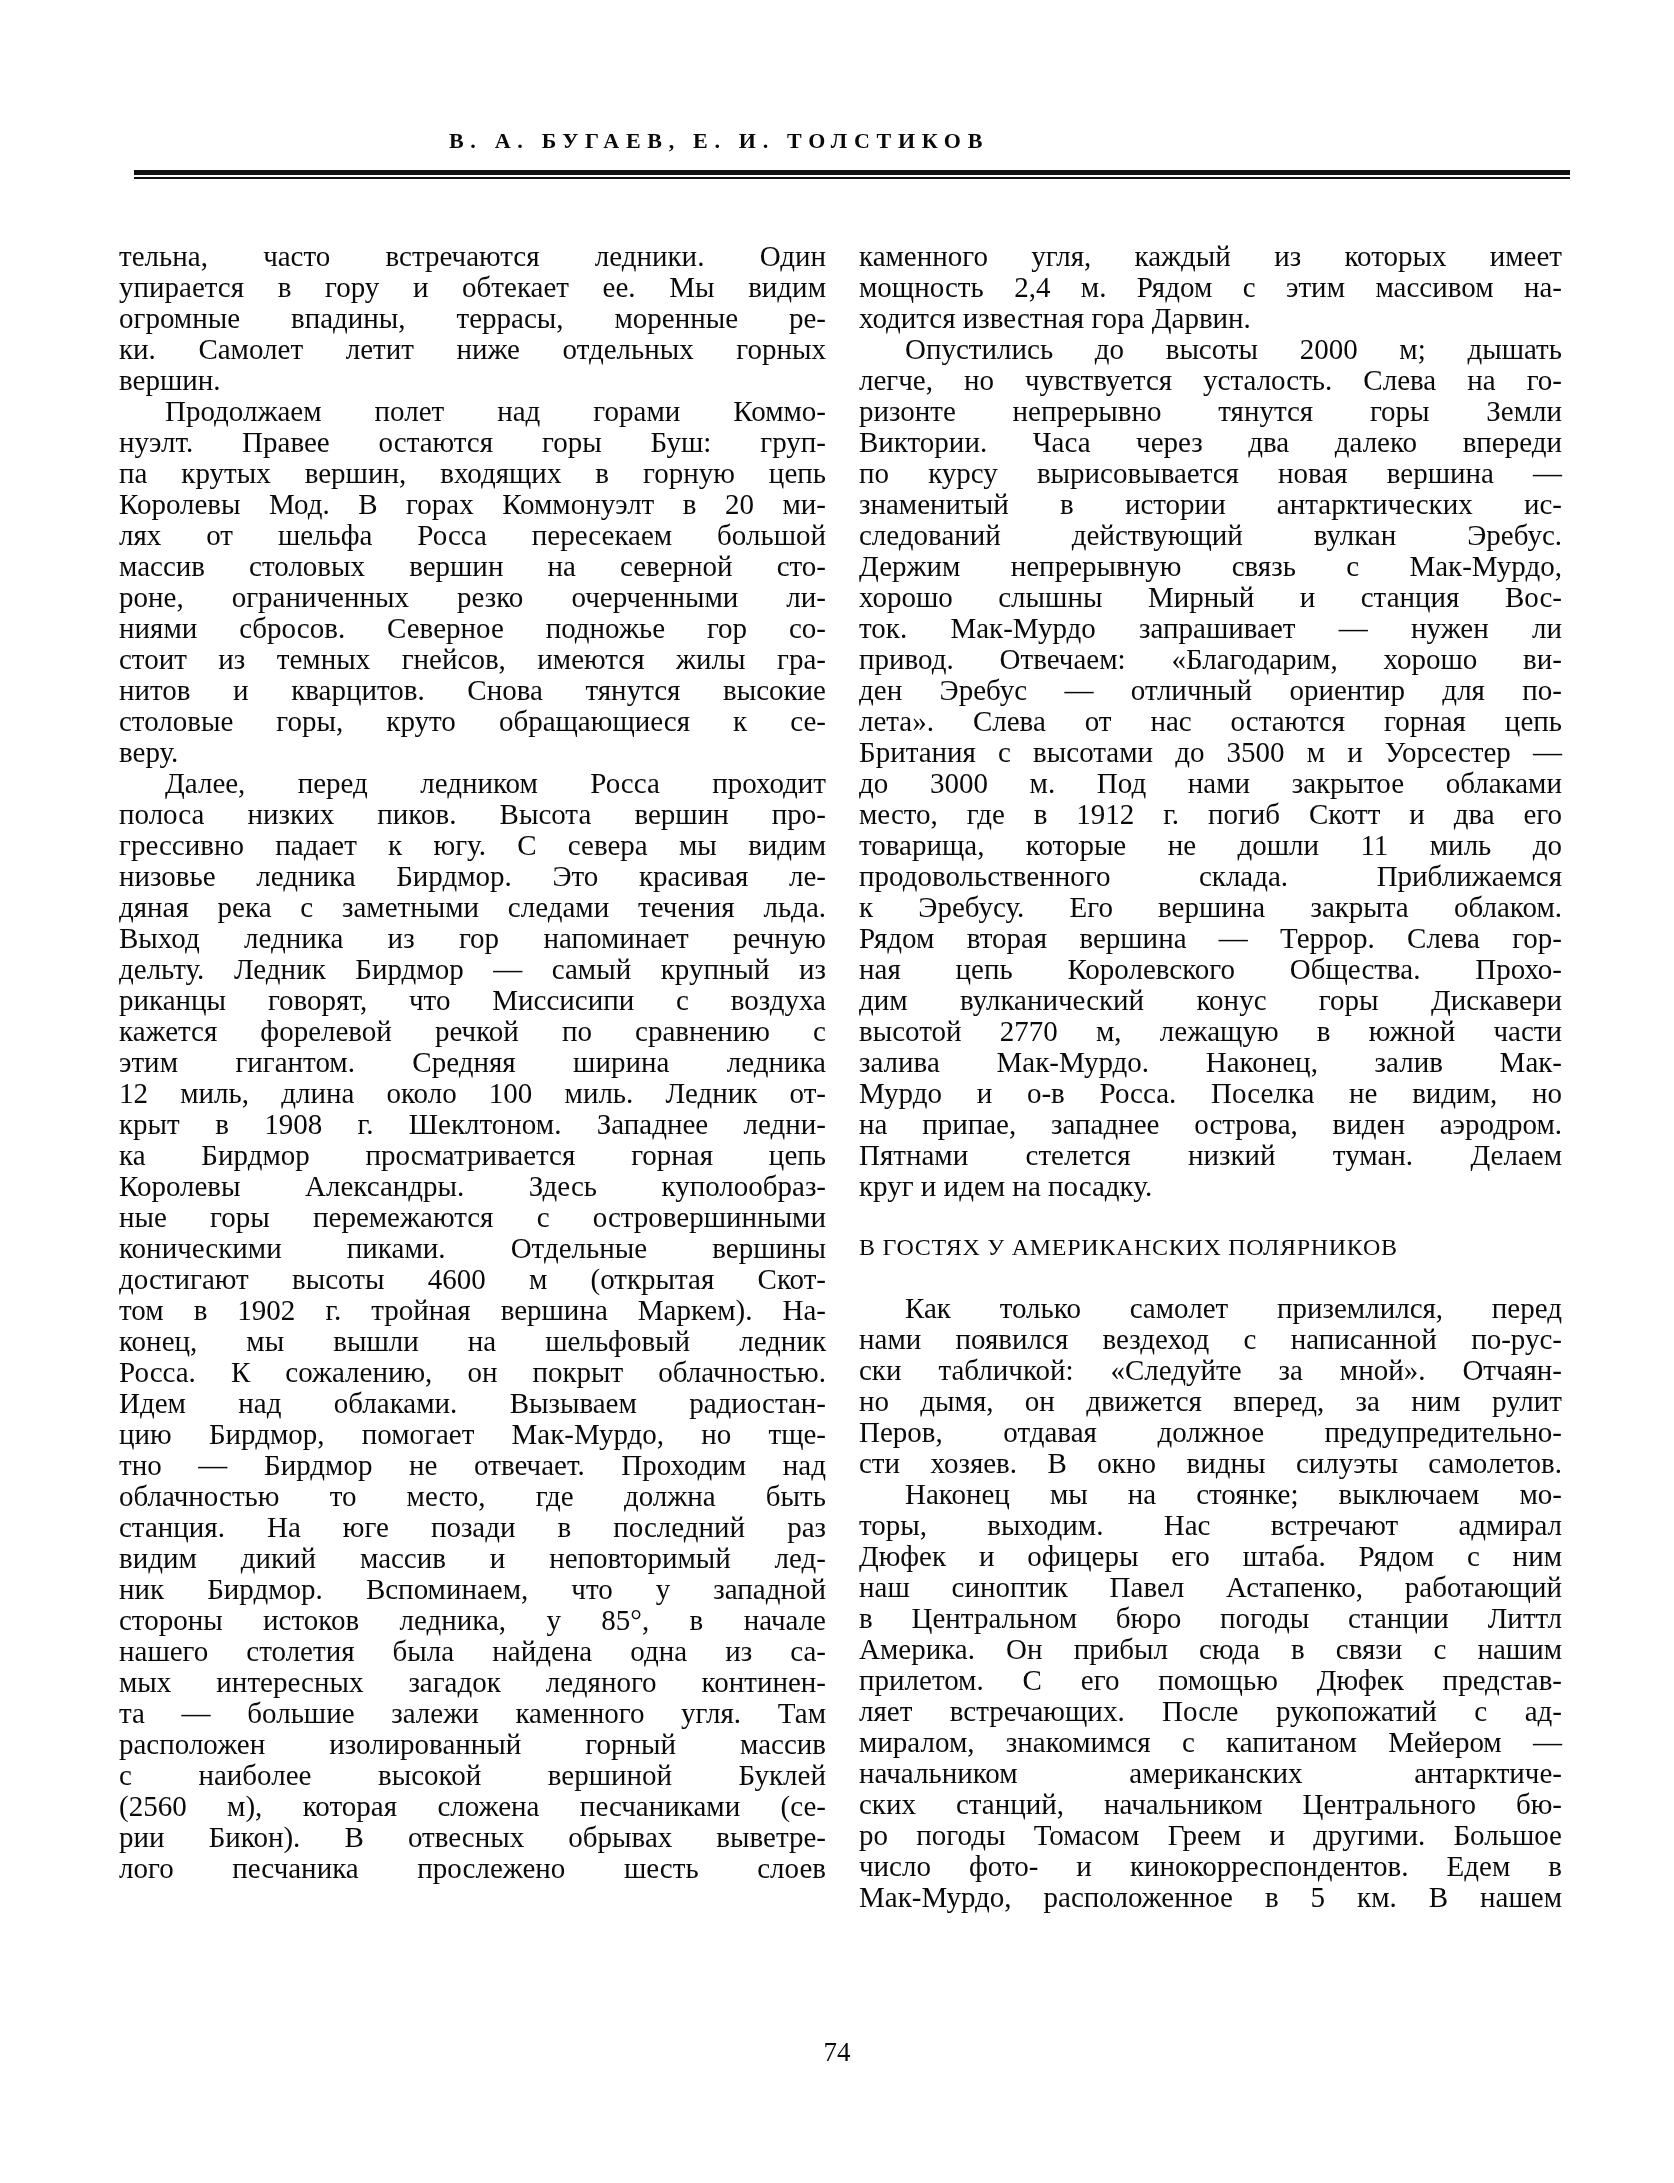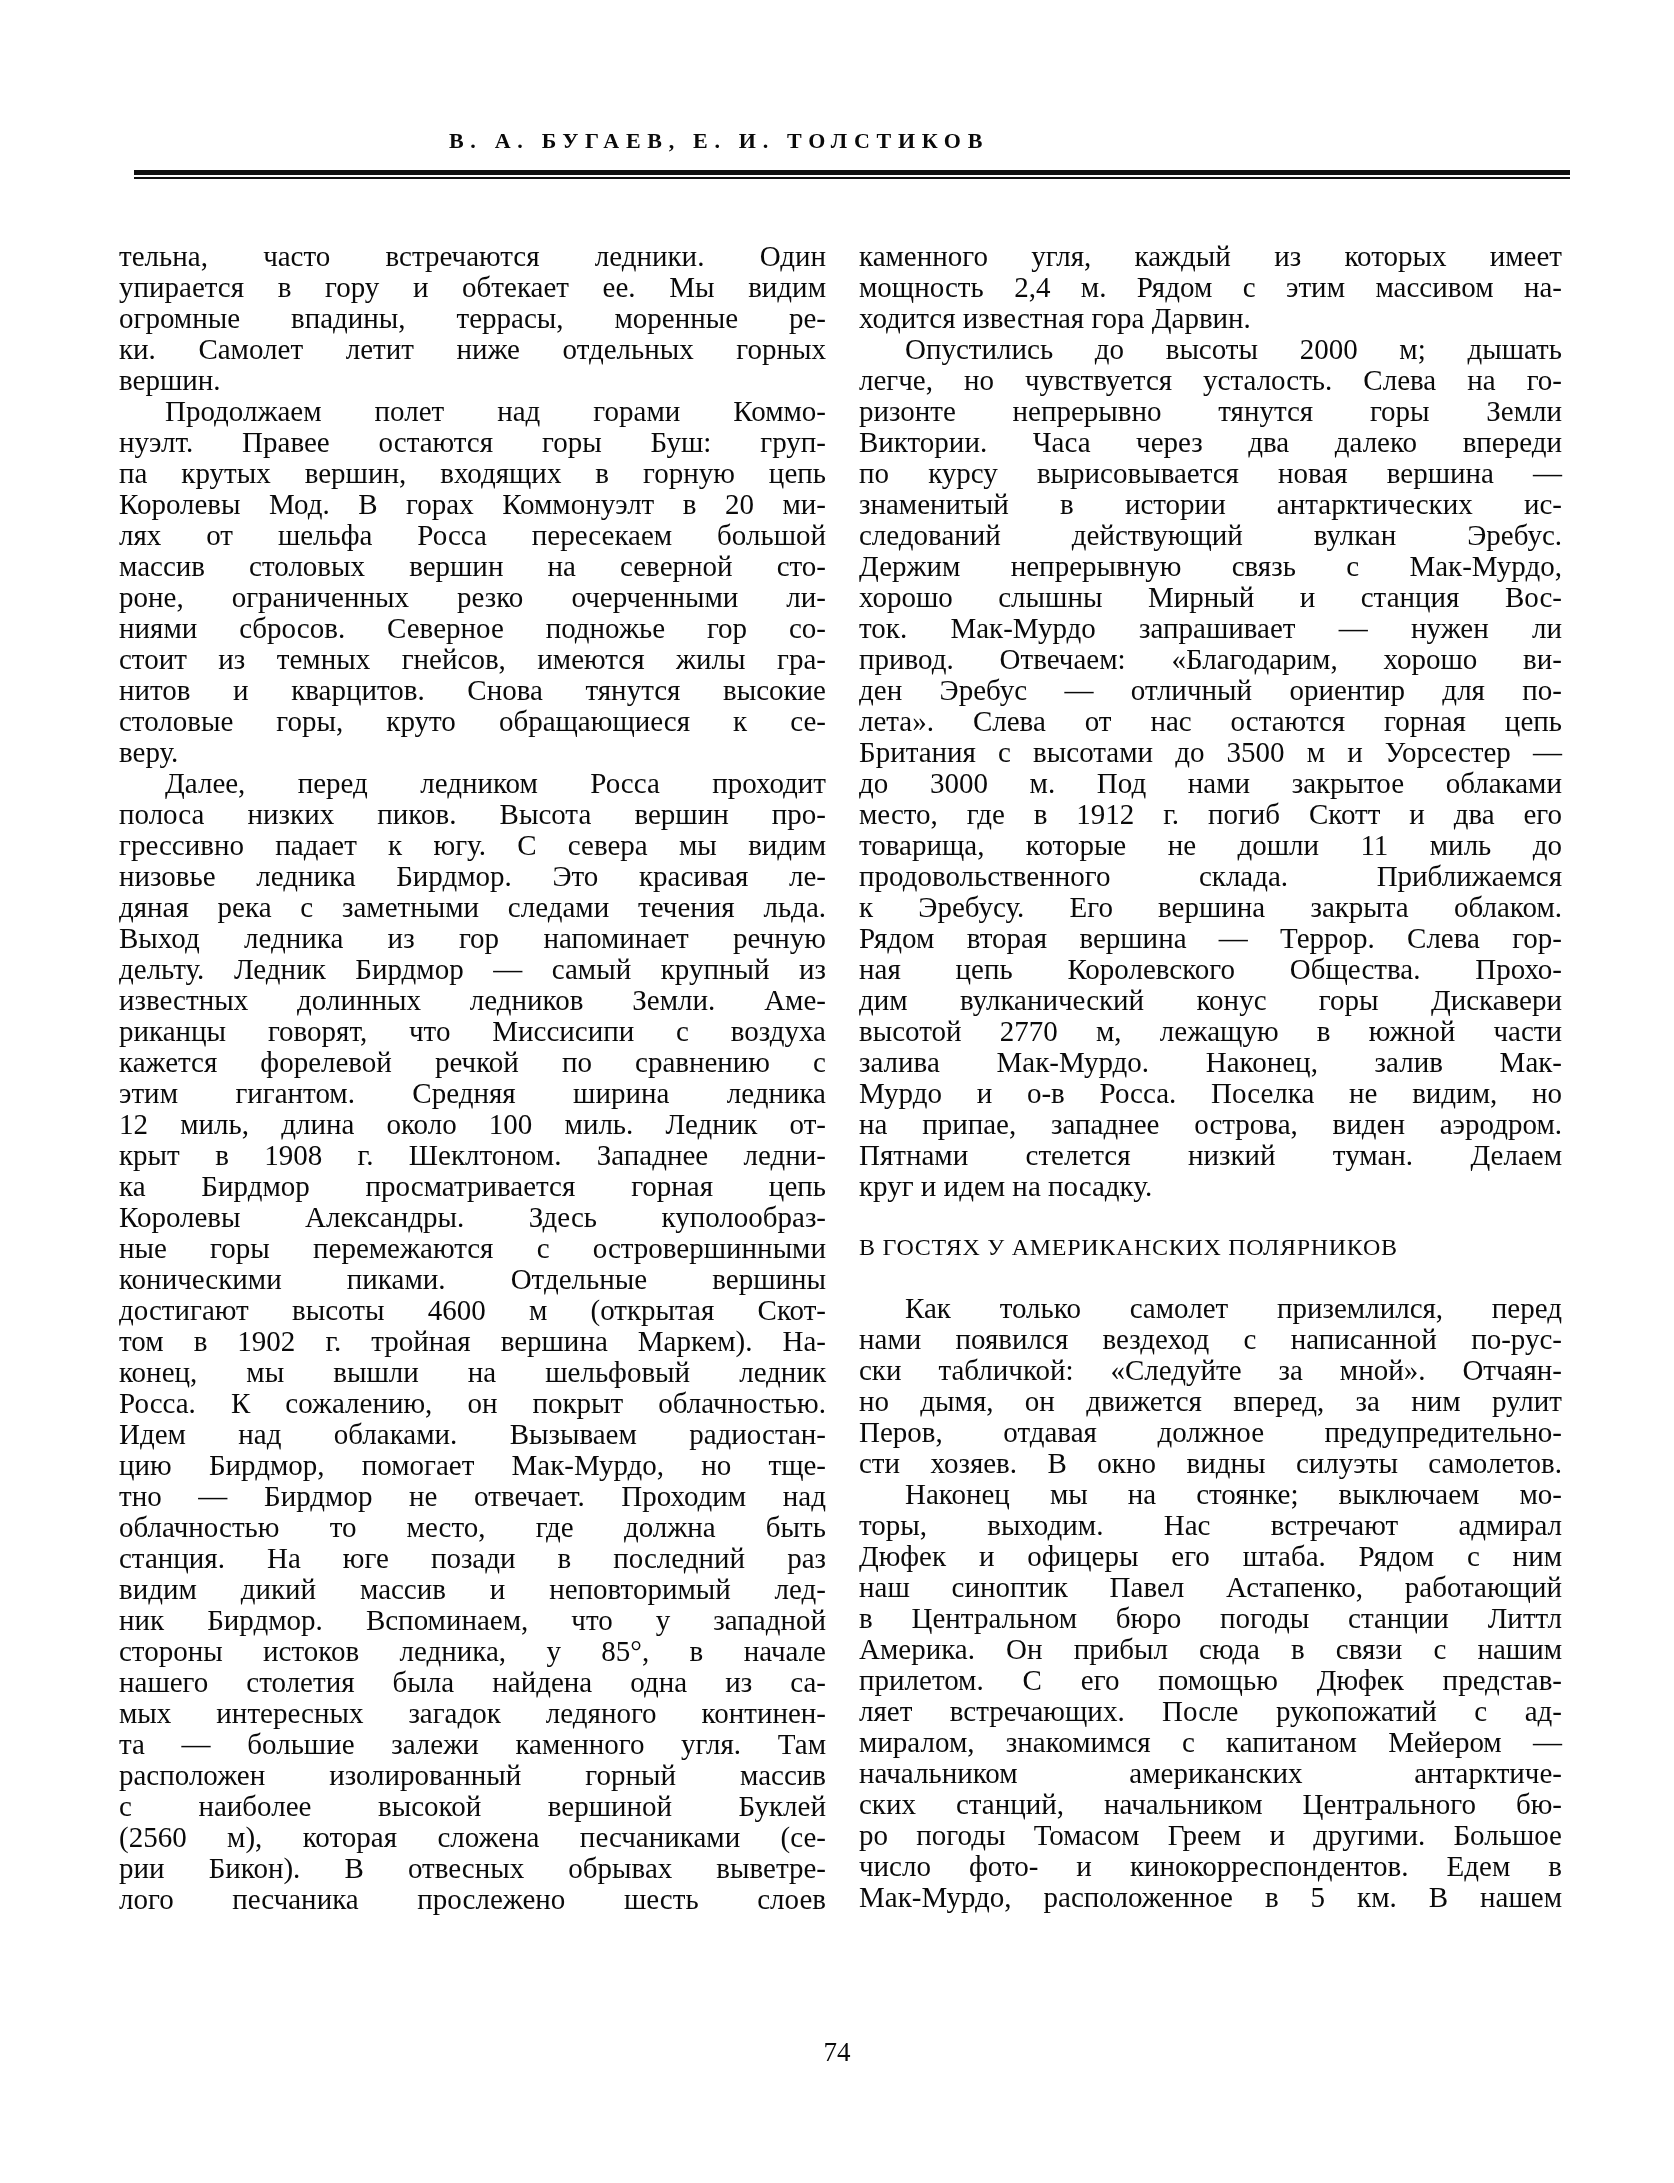--- a/index.html
+++ b/index.html
@@ -47,21 +47,20 @@
     <span class="line">нитов и кварцитов. Снова тянутся высокие</span>
     <span class="line">столовые горы, круто обращающиеся к се-</span>
     <span class="line last">веру.</span>
     <span class="line indent">Далее, перед ледником Росса проходит</span>
     <span class="line">полоса низких пиков. Высота вершин про-</span>
     <span class="line">грессивно падает к югу. С севера мы видим</span>
     <span class="line">низовье ледника Бирдмор. Это красивая ле-</span>
     <span class="line">дяная река с заметными следами течения льда.</span>
     <span class="line">Выход ледника из гор напоминает речную</span>
     <span class="line">дельту. Ледник Бирдмор — самый крупный из</span>
-    <span class="line">известных долинных ледников Земли. Аме-</span>
     <span class="line">риканцы говорят, что Миссисипи с воздуха</span>
     <span class="line">кажется форелевой речкой по сравнению с</span>
     <span class="line">этим гигантом. Средняя ширина ледника</span>
     <span class="line">12 миль, длина около 100 миль. Ледник от-</span>
     <span class="line">крыт в 1908 г. Шеклтоном. Западнее ледни-</span>
     <span class="line">ка Бирдмор просматривается горная цепь</span>
     <span class="line">Королевы Александры. Здесь куполообраз-</span>
     <span class="line">ные горы перемежаются с островершинными</span>
     <span class="line">коническими пиками. Отдельные вершины</span>
     <span class="line">достигают высоты 4600 м (открытая Скот-</span>

